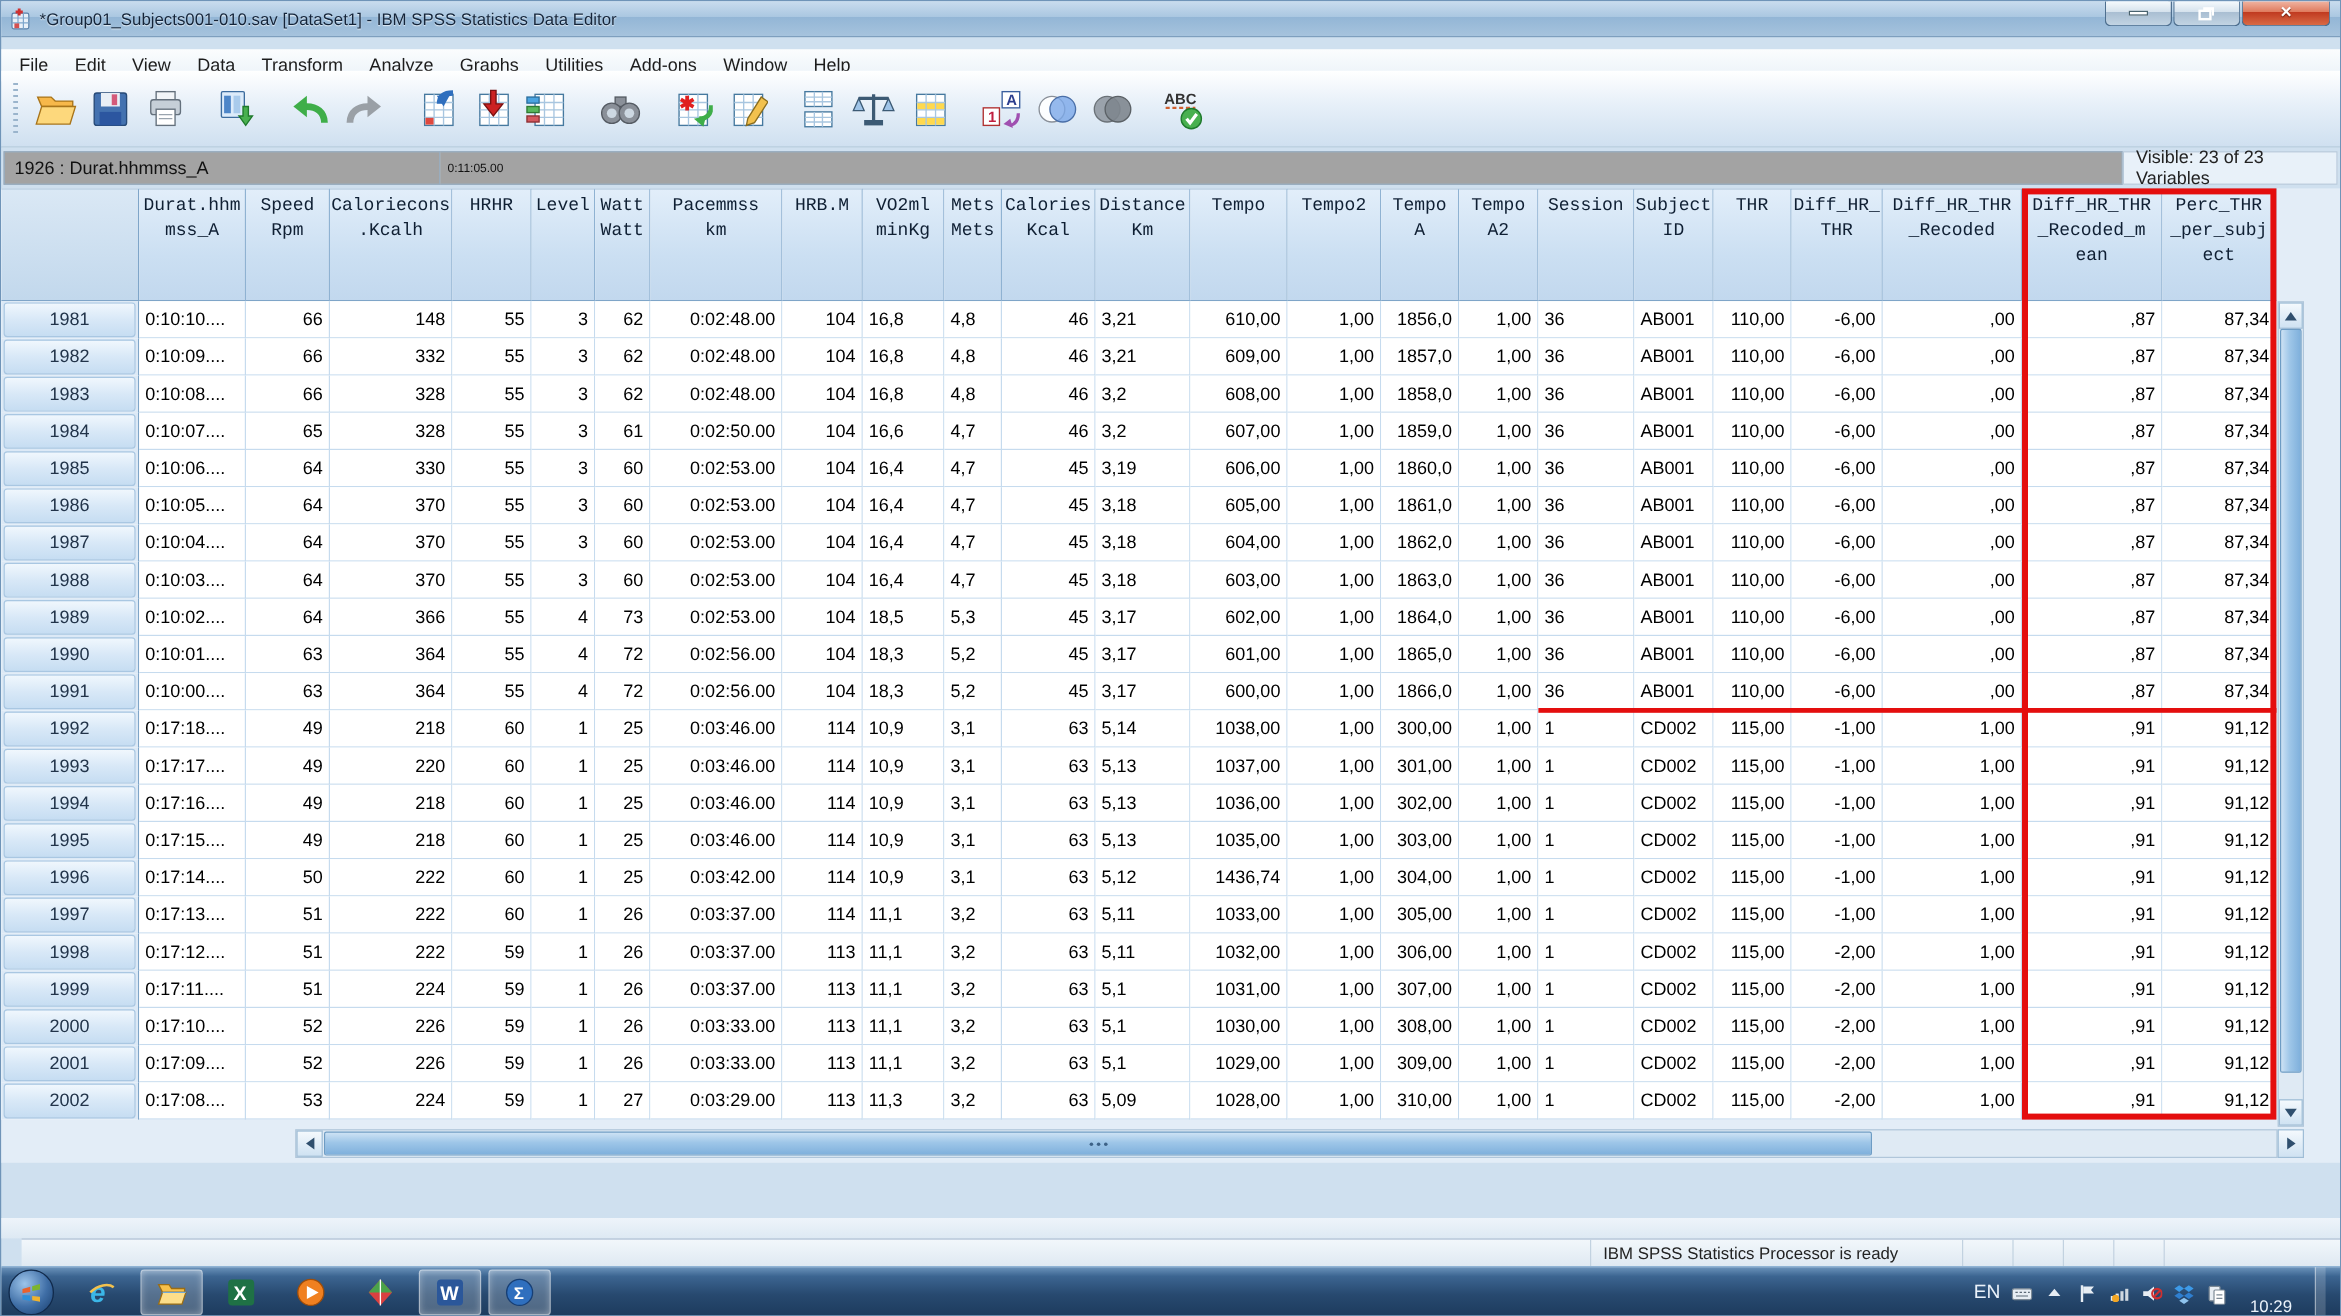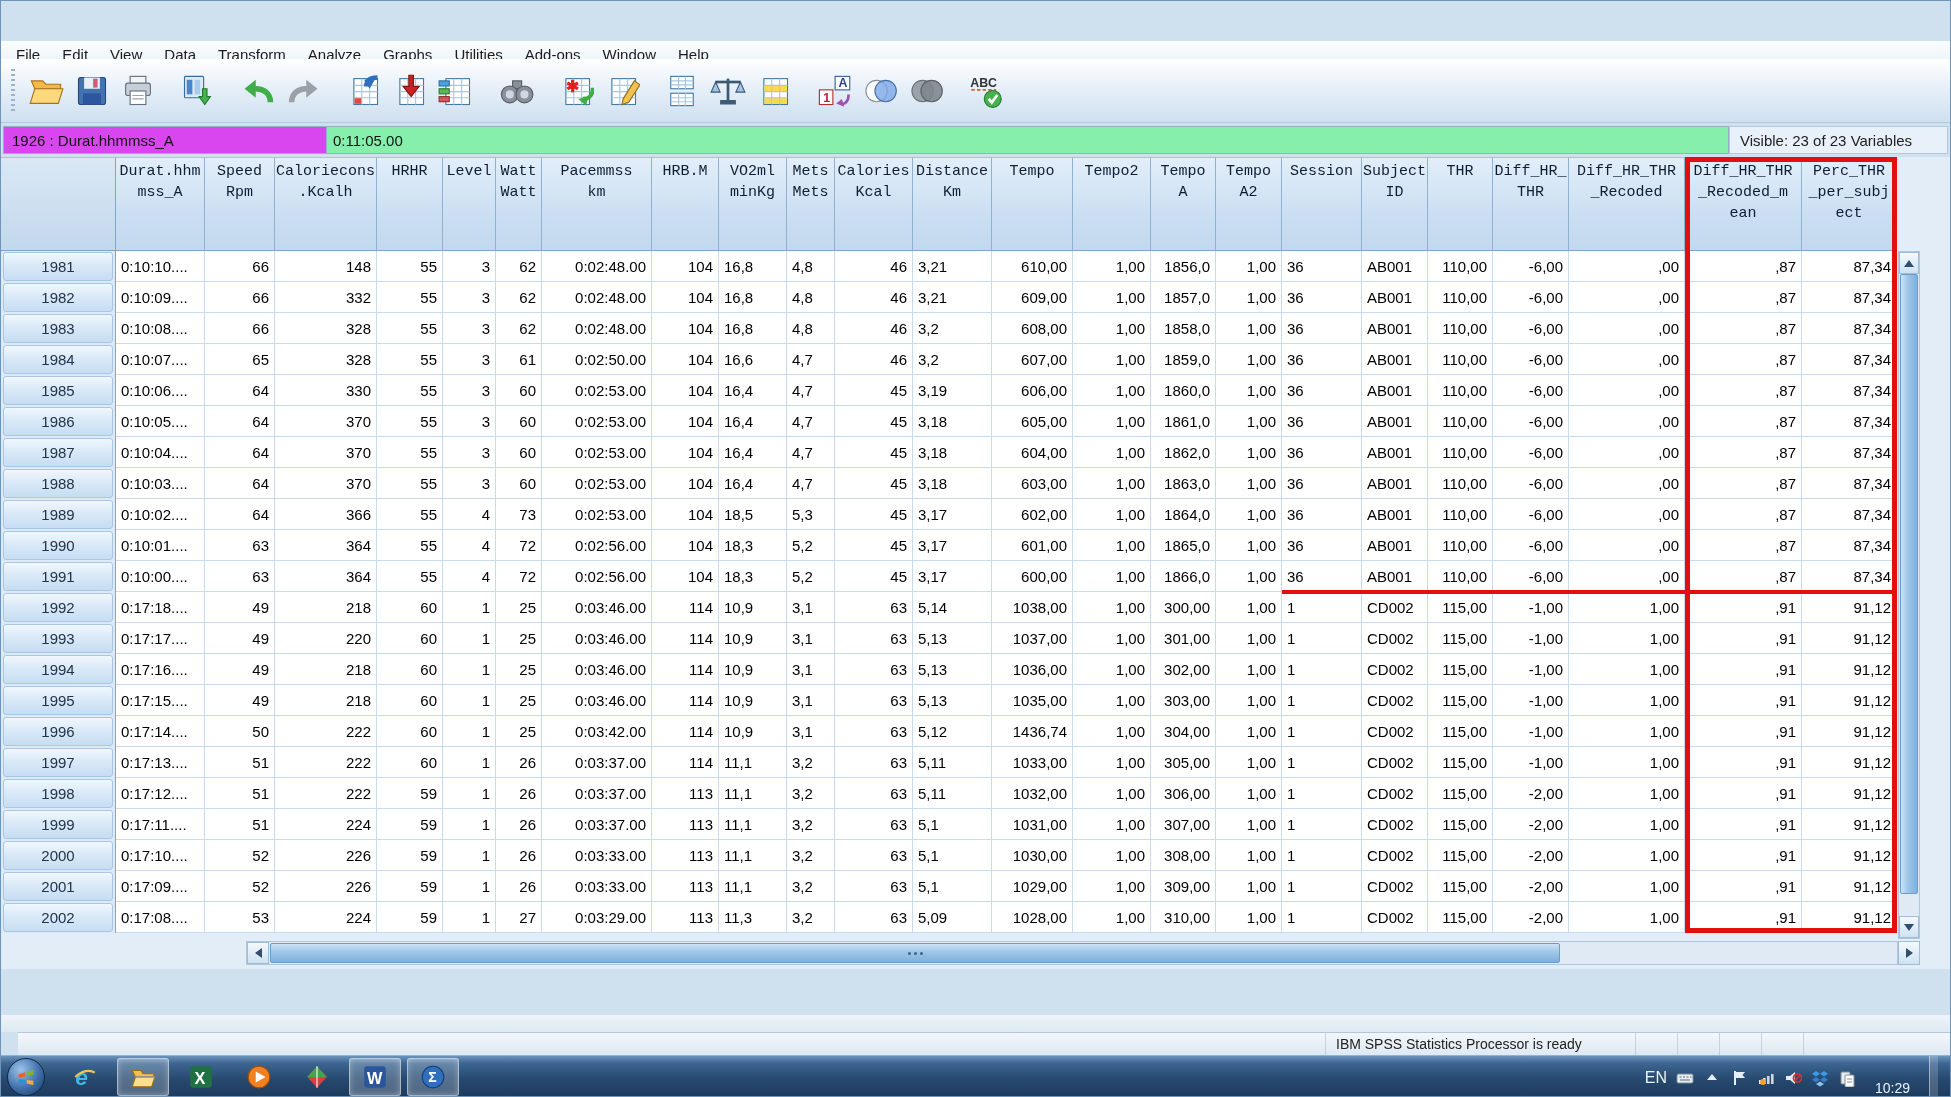--- a/index.html
+++ b/index.html
@@ -38,24 +38,24 @@
   .tgrip { width:4px; height:44px; margin-right:8px;
     background:repeating-linear-gradient(#9ab4cc 0 2px, transparent 2px 5px); }
   .tbtn { width:46px; height:48px; display:flex; align-items:center; justify-content:center;
     border:1px solid transparent; border-radius:3px; }
   .tbtn.gap { margin-left:14px; }
   .tbtn svg { width:36px; height:36px; }
 
   
   .cellref { position:absolute; top:122px; left:0; width:100%; height:34px;
     background:#cfe0ef; display:flex; align-items:stretch; padding:3px 2px; }
-  .cr-name { width:324px; background:#d946ef; border:1px solid #96aec4; font-size:15px;
+  .cr-name { width:364px; background:#a3a3a3; border:1px solid #96aec4; font-size:15px;
     display:flex; align-items:center; padding-left:8px; color:#111; }
-  .cr-value { width:1402px; background:#86efac; border:1px solid #96aec4; border-left:none;
-    font-size:15px; display:flex; align-items:center; padding-left:6px; color:#111; }
+  .cr-value { width:1402px; background:#a3a3a3; border:1px solid #96aec4; border-left:none;
+    font-size:10px; display:flex; align-items:center; padding-left:6px; color:#111; }
   .cr-visible { flex:1; background:#e8f1f9; border:1px solid #b6c9da; font-size:15px;
     display:flex; align-items:center; padding-left:10px; color:#222; }
 
   
   .gridarea { position:absolute; top:156px; left:0; width:100%; height:812px; background:#e3edf7; }
   table.grid { border-collapse:separate; border-spacing:0; table-layout:fixed; background:#fff;
     position:absolute; top:0; left:0; }
   .grid th, .grid td { overflow:hidden; white-space:nowrap; font-size:15px; font-weight:normal; }
   .grid thead th { height:94px; vertical-align:top; text-align:center;
     background:linear-gradient(#e2eefa,#cbdff2 60%,#c2d8ee);
@@ -138,20 +138,40 @@
   .tray-clock { color:#eaf2fa; font-size:14px; padding:0 10px;margin-top:20px; }
   .show-desktop { width:9px; height:43px; background:rgba(255,255,255,.18);
     border-left:1px solid rgba(255,255,255,.45); }
   .tray svg { display:block; }
 </style>
 </head>
 <body>
 
 <div class="screen">
 
+  <div class="titlebar">
+    <svg class="app-icon" viewBox="0 0 20 20">
+      <rect x="3" y="5" width="14" height="13" rx="1.5" fill="#e8f0f8" stroke="#5b82ab"></rect>
+      <path d="M3 9h14M3 13h14M8 5v13M12.5 5v13" stroke="#7ea6cc" fill="none"></path>
+      <rect x="5" y="13.5" width="4" height="4" fill="#d45050"></rect>
+      <path d="M9 1v6M6 4h6" stroke="#d03030" stroke-width="2.4"></path>
+    </svg>
+    <span class="title-text">*Group01_Subjects001-010.sav [DataSet1] - IBM SPSS Statistics Data Editor</span>
+    <div class="winbtns">
+      <div class="winbtn">
+          <div class="g-min"></div>
+        </div>
+      <div class="winbtn">
+          <div class="g-restore"></div>
+        </div>
+      <div class="winbtn close">
+          <span class="g-close">×</span>
+        </div>
+    </div>
+  </div>
 
   <div class="menubar">
       <span class="menu-item"><u>F</u>ile</span>
       <span class="menu-item"><u>E</u>dit</span>
       <span class="menu-item"><u>V</u>iew</span>
       <span class="menu-item"><u>D</u>ata</span>
       <span class="menu-item"><u>T</u>ransform</span>
       <span class="menu-item"><u>A</u>nalyze</span>
       <span class="menu-item"><u>G</u>raphs</span>
       <span class="menu-item"><u>U</u>tilities</span>

